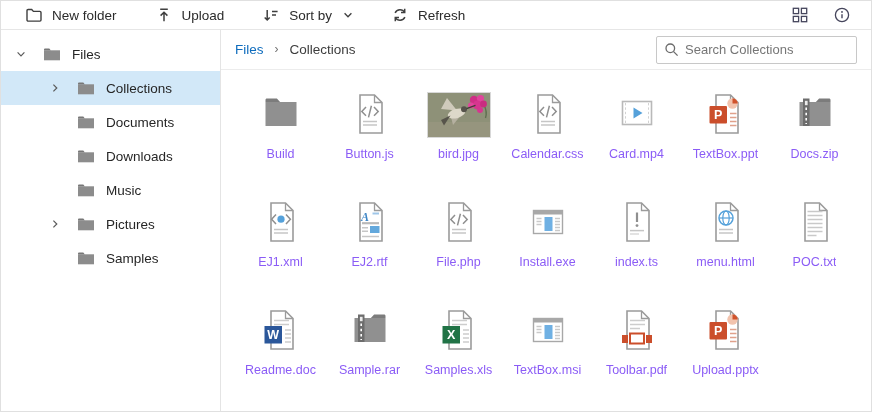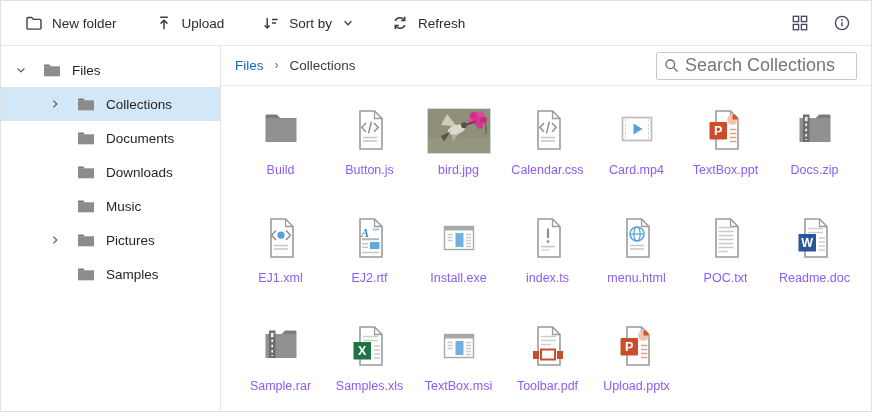--- a/index.html
+++ b/index.html
@@ -3,21 +3,21 @@
 <meta charset="utf-8">
 <style>
   * { box-sizing: border-box; margin: 0; padding: 0; }
   html, body { background: #fff; }
   body { font-family: "Liberation Sans", sans-serif; color: #262626; }
 
   .fm { width: 872px; height: 412px; border: 1px solid #e0e0e0; background: #fff;
         display: flex; flex-direction: column; overflow: hidden; }
 
   
-  .toolbar { height: 45px; flex: none; display: flex; align-items: center;
+  .toolbar { height: 29px; flex: none; display: flex; align-items: center;
              justify-content: space-between; padding: 0 14px 0 22px;
              border-bottom: 1px solid #e6e6e6; }
   .tb-left { display: flex; align-items: center; gap: 34px; }
   .tb-btn { display: flex; align-items: center; gap: 9px; background: none; border: none;
             font-family: inherit; font-size: 13.5px; color: #2b2b2b; cursor: pointer; padding: 4px 2px; }
   .tb-btn .chev-ic { margin-left: 2px; display: flex; }
   .tb-right { display: flex; align-items: center; gap: 12px; }
   .tb-iconbtn { width: 30px; height: 30px; background: none; border: none; cursor: pointer;
                 display: flex; align-items: center; justify-content: center; }
   .ic { display: inline-flex; align-items: center; justify-content: center; }
@@ -42,21 +42,21 @@
   .main { flex: 1; min-width: 0; display: flex; flex-direction: column; }
   .mtop { height: 40px; flex: none; display: flex; align-items: center;
           justify-content: space-between; padding: 0 14px; border-bottom: 1px solid #ececec; }
   .breadcrumb { display: flex; align-items: center; gap: 11px; font-size: 13.5px; }
   .bc-link { color: #0f6cbd; cursor: pointer; }
   .bc-current { color: #3d3d3d; }
   .bc-sep { color: #707070; font-size: 12px; transform: translateY(-1px); }
   .search { width: 201px; height: 28px; border: 1px solid #c8c8c8; border-radius: 2px;
             display: flex; align-items: center; padding: 0 7px; gap: 6px; background: #fff; }
   .search input { flex: 1; min-width: 0; border: none; outline: none; font-family: inherit;
-                  font-size: 18px; color: #333; background: transparent; }
+                  font-size: 13px; color: #333; background: transparent; }
   .search input::placeholder { color: #767676; }
 
   
   .grid { flex: 1; display: grid; grid-template-columns: repeat(7, 89px);
           align-content: start; padding: 13px 0 0 15px; row-gap: 9px; overflow: hidden; }
   .gitem { width: 89px; height: 99px; display: flex; flex-direction: column;
            align-items: center; padding-top: 5px; cursor: pointer; }
   .gicon { height: 50px; display: flex; align-items: flex-end; justify-content: center; }
   .glabel { margin-top: 9px; font-size: 12.5px; color: #8b5cf6; white-space: nowrap;
             max-width: 88px; overflow: hidden; text-align: center; }
@@ -344,20 +344,31 @@
                 <path d="M16 25.2 h17" stroke="#b9b9b9" stroke-width="2.2"></path>
                 <rect x="24" y="28" width="9.5" height="7" fill="#63a8dc"></rect>
                 <path d="M16 29.8 h6 M16 33.2 h6 M16 38.5 h17" stroke="#c6c6c6" stroke-width="1.5"></path>
               </svg>
             </div>
             <div class="glabel">EJ2.rtf</div>
           </div>
           <div class="gitem">
             <div class="gicon">
               <svg width="48" height="48" viewBox="0 0 48 48">
+                <path d="M14 5 H28.5 L36 12.5 V43 H14 Z" fill="#fff" stroke="#9b9b9b" stroke-width="1.6"></path>
+                <path d="M28.5 5 V12.5 H36" fill="none" stroke="#9b9b9b" stroke-width="1.3"></path>
+                <path d="M20 17 l-4.2 4.4 4.2 4.4 M28 17 l4.2 4.4 -4.2 4.4 M25.4 15.8 l-2.9 11.6" fill="none" stroke="#8f8f8f" stroke-width="1.5"></path>
+                <path d="M17 31.5 h14 M17 35 h14" stroke="#c6c6c6" stroke-width="1.5"></path>
+              </svg>
+            </div>
+            <div class="glabel">File.php</div>
+          </div>
+          <div class="gitem">
+            <div class="gicon">
+              <svg width="48" height="48" viewBox="0 0 48 48">
                 <rect x="9.5" y="12.5" width="29" height="23" fill="#fff" stroke="#a8a8a8" stroke-width="1.4"></rect>
                 <rect x="9.5" y="12.5" width="29" height="4" fill="#a8a8a8"></rect>
                 <path d="M12.5 20.5 h5 M12.5 23.5 h5 M12.5 26.5 h5" stroke="#c9c9c9" stroke-width="1.3"></path>
                 <rect x="20.5" y="19" width="8" height="14" fill="#6fb0e3"></rect>
                 <path d="M31 20.5 h5 M31 23.5 h5 M31 26.5 h5 M31 29.5 h5 M31 32.5 h5" stroke="#c9c9c9" stroke-width="1.3"></path>
               </svg>
             </div>
             <div class="glabel">Install.exe</div>
           </div>
           <div class="gitem">

